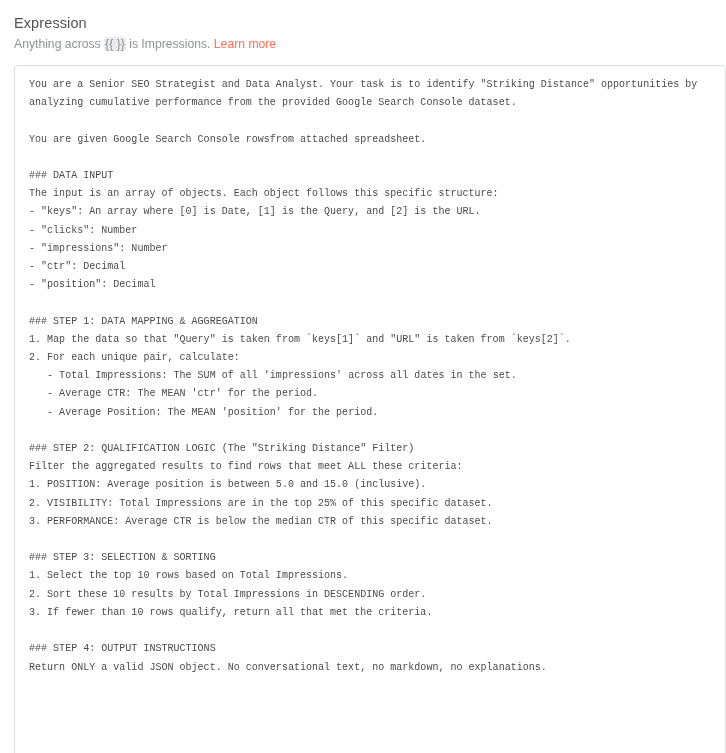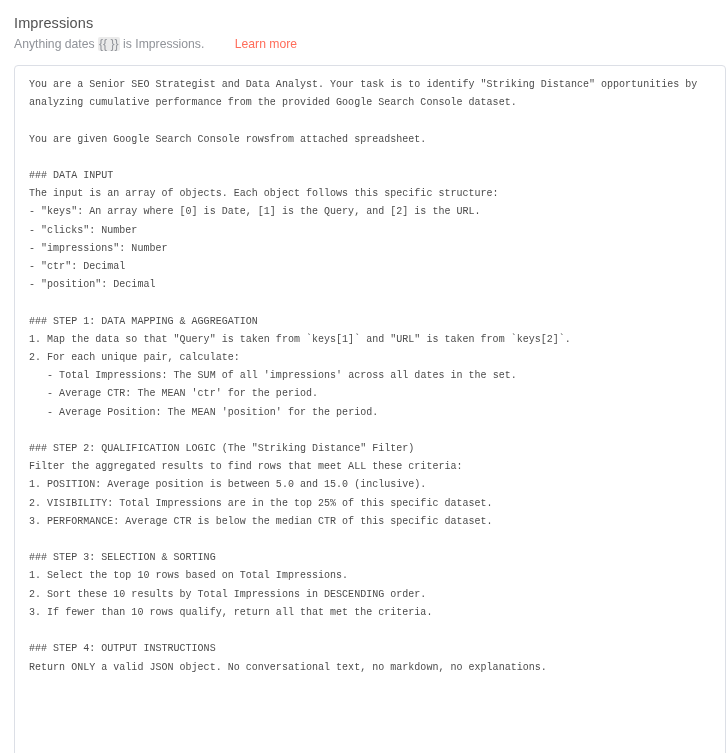--- a/index.html
+++ b/index.html
@@ -42,21 +42,20 @@
     background: #ebebeb;
     color: #909399;
     border-radius: 2px;
     padding: 0 1px;
   }
 
   .learn-more {
     color: #ff6d5a;
     text-decoration: none;
     cursor: pointer;
-    margin-left: 27px;
   }
 
   .code-box {
     border: 1px solid #dcdfe6;
     border-radius: 4px;
     background: #ffffff;
     box-sizing: border-box;
     width: 712px;
     height: 700px;
     padding: 10px 12px 10px 14px;
@@ -79,24 +78,24 @@
     background: transparent;
     letter-spacing: 0.02px;
     tab-size: 4;
   }
 </style>
 </head>
 <body>
 
 <div class="panel">
 
-  <div class="field-label">Impressions</div>
+  <div class="field-label">Expression</div>
 
   <div class="field-hint">
-    <span>Anything dates </span><span class="mustache">{{  }}</span><span> is Impressions. </span><a class="learn-more" href="#">Learn more</a>
+    <span>Anything across </span><span class="mustache">{{  }}</span><span> is Impressions. </span><a class="learn-more" href="#">Learn more</a>
   </div>
 
   <div class="code-box">
     <div class="code-text" contenteditable="true" spellcheck="false" style="">You are a Senior SEO Strategist and Data Analyst. Your task is to identify "Striking Distance" opportunities by analyzing cumulative performance from the provided Google Search Console dataset.
 
 You are given Google Search Console rowsfrom attached spreadsheet.
 
 ### DATA INPUT
 The input is an array of objects. Each object follows this specific structure:
 - "keys": An array where [0] is Date, [1] is the Query, and [2] is the URL.

